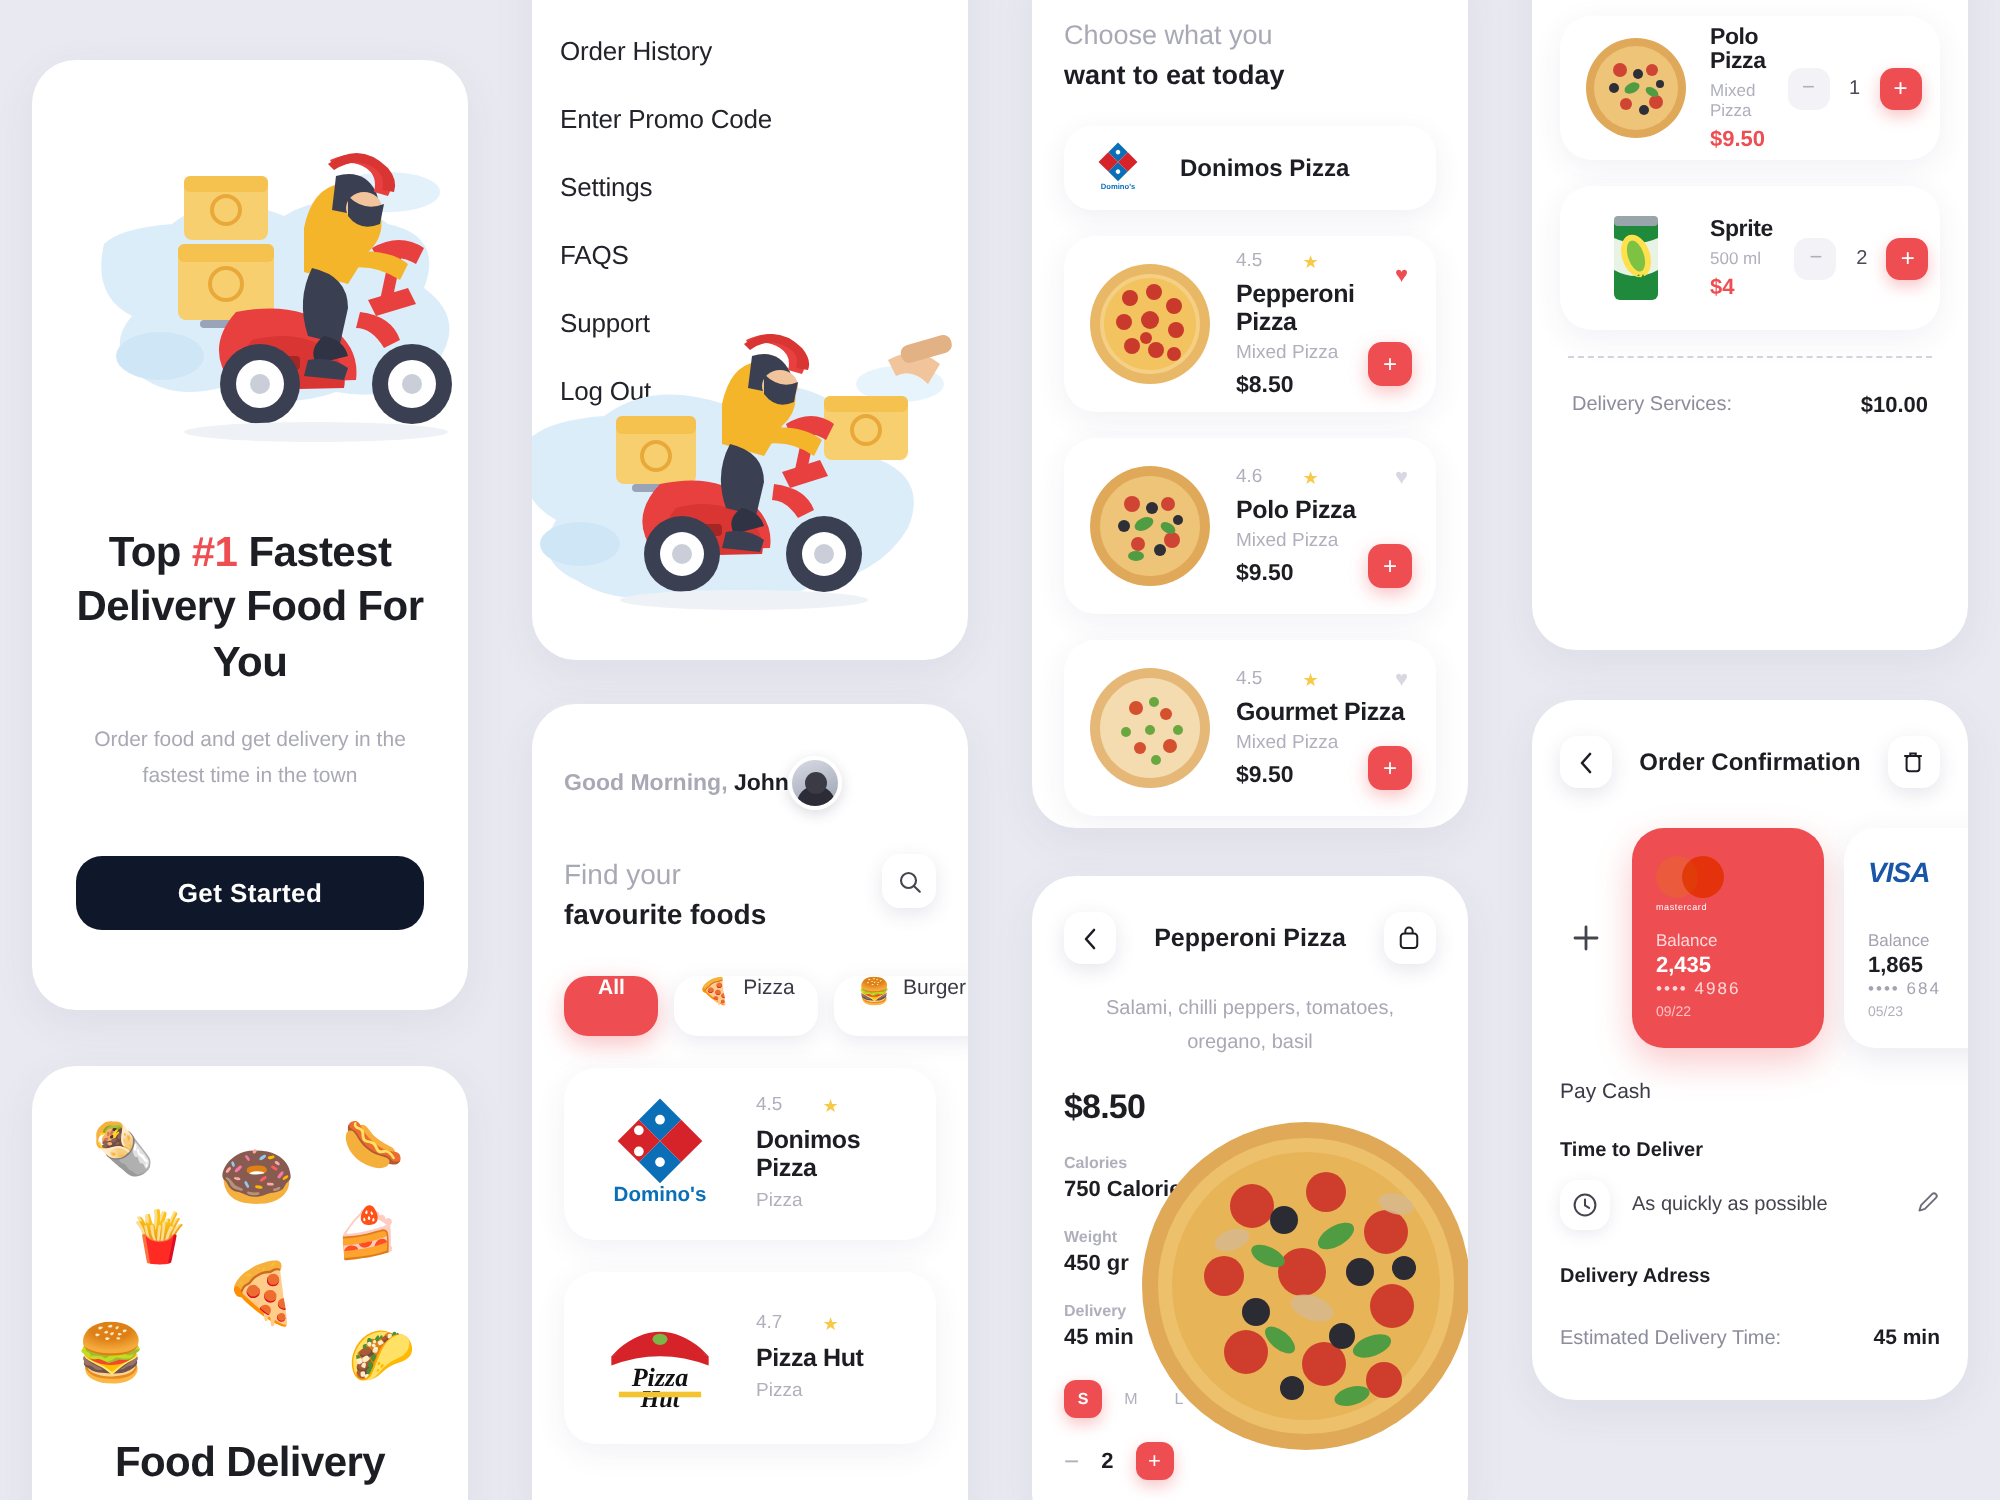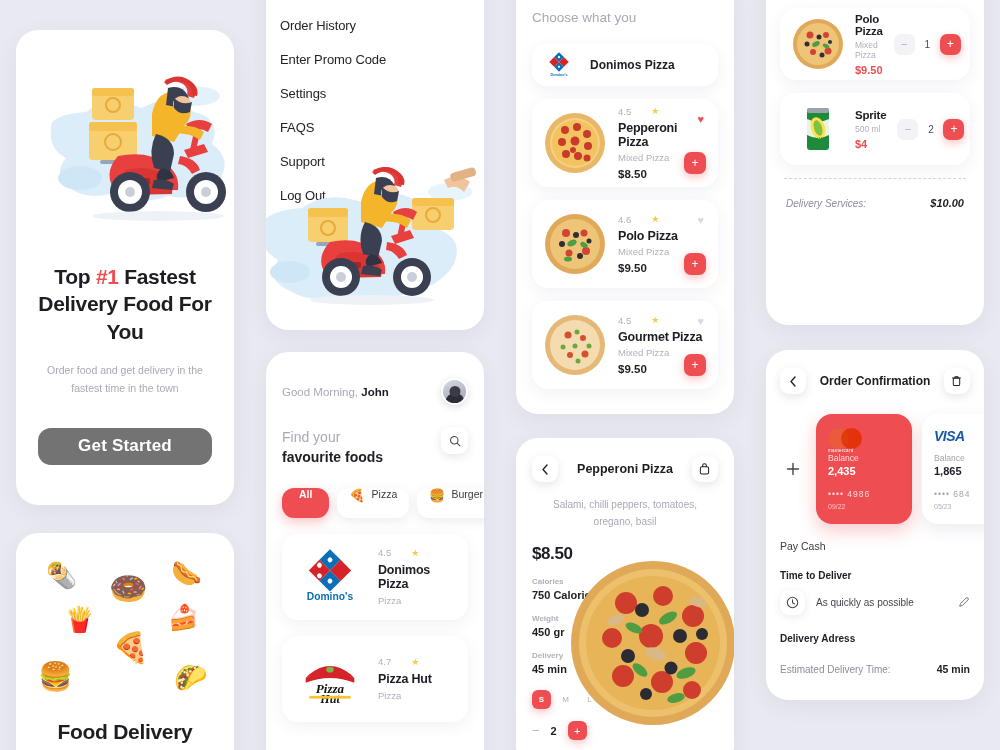--- a/index.html
+++ b/index.html
@@ -20,38 +20,38 @@
     overflow: hidden;
   }
 
   
   .onboard { margin-top: 30px; height: 475px; padding: 18px 22px 0; }
   .illus { height: 215px; position: relative; }
   .hl-title { text-align: center; font-size: 21px; font-weight: bold; color: #1d1d24; line-height: 1.3; letter-spacing: -.3px; }
   .hl-title .hash { color: #ee4d52; }
   .hl-sub { text-align: center; font-size: 10.5px; color: #a9a9b6; line-height: 1.75; margin-top: 16px; padding: 0 8px; }
   .btn-primary {
-    background: #737373; color: #fff; border: none; border-radius: 13px;
-    height: 37px; width: 100%; font-size: 17px; font-weight: bold;
+    background: #0f172a; color: #fff; border: none; border-radius: 13px;
+    height: 37px; width: 100%; font-size: 13px; font-weight: bold;
     font-family: "Liberation Sans", sans-serif; cursor: pointer; margin-top: 30px;
     letter-spacing: .2px;
   }
 
   .brandcard { margin-top: 28px; height: 260px; padding-top: 22px; }
   .food-grid { position: relative; height: 155px; }
   .food-emoji { position: absolute; font-size: 25px; line-height: 1; }
   .brand-title { text-align: center; font-size: 21px; font-weight: bold; color: #1d1d24; margin-top: 10px; letter-spacing: -.3px; }
 
   
   .menucard { margin-top: -48px; height: 378px; padding: 56px 14px 0; }
   .menu-item { font-size: 13px; color: #23232b; padding: 9.5px 0; cursor: pointer; letter-spacing: -.1px; }
   .menu-illus { position: absolute; right: 0; bottom: 0; width: 230px; height: 170px; overflow: hidden; }
 
   .homecard { margin-top: 22px; height: 420px; padding: 26px 16px 0; }
-  .greet-row { display: flex; align-items: center; justify-content: space-between; }
+  .greet-row { display: flex; align-items: center; justify-content: flex-start; font-weight: bold; }
   .greet { font-size: 11.5px; color: #a9a9b6; }
   .greet b { color: #1d1d24; }
   .avatar {
     width: 27px; height: 27px; border-radius: 50%; overflow: hidden;
     background: linear-gradient(160deg,#d8dbe4,#9aa0b0);
     border: 2px solid #fff; box-shadow: 0 2px 7px rgba(60,60,100,.18);
     position: relative;
   }
   .avatar::after {
     content:""; position:absolute; left:50%; top:6px; transform:translateX(-50%);
@@ -167,21 +167,21 @@
     justify-content:center;font-family:"Liberation Sans",sans-serif;
   }
   .ci-num { font-size:10px; color:#4a4a56; min-width:7px; text-align:center; }
   .ci-plus {
     width:21px;height:21px;border-radius:7px;background:#ee4d52;color:#fff;
     border:none;font-size:12px;cursor:pointer;display:flex;align-items:center;
     justify-content:center;box-shadow:0 3px 8px rgba(238,77,82,.33);
     font-family:"Liberation Sans",sans-serif;
   }
   .dashed { border-top:1px dashed #d3d3de; margin:6px 4px 0; }
-  .fee-row { display:flex; justify-content:space-between; align-items:flex-end; padding:18px 6px 0;font-style:italic; }
+  .fee-row { display:flex; justify-content:space-between; align-items:flex-start; padding:18px 6px 0; }
   .fee-lbl { font-size:10px; color:#8c8c9c; }
   .fee-val { font-size:11px; font-weight:bold; color:#1d1d24; }
   .total-row { display:flex; justify-content:space-between; align-items:center; padding:24px 6px 0; }
   .total-lbl { font-size:9.5px; color:#8c8c9c; }
   .total-val { font-size:16px; font-weight:bold; color:#1d1d24; margin-top:6px; letter-spacing:-.4px;}
   .checkout-btn {
     background:#ee4d52;color:#fff;border:none;border-radius:14px;
     width:101px;height:40px;font-size:11px;font-weight:bold;cursor:pointer;
     box-shadow:0 6px 16px rgba(238,77,82,.33);font-family:"Liberation Sans",sans-serif;
   }
@@ -199,21 +199,21 @@
   .pay-card.mc { background:#ee4d52; box-shadow:0 7px 18px rgba(238,77,82,.30); }
   .pay-card.visa { background:#fff; box-shadow:0 5px 16px rgba(60,60,110,.10); }
   .mc-logo { position:relative; width:34px; height:21px; }
   .mc-logo i { position:absolute; top:0; width:21px; height:21px; border-radius:50%; display:block; }
   .mc-logo i.l { left:0; background:#eb5a3c; }
   .mc-logo i.r { right:0; background:#f5a623; mix-blend-mode:multiply; }
   .mc-word { font-size:4.5px; color:#fff; letter-spacing:.3px; margin-top:2px; }
   .visa-word { font-size:14px; font-weight:bold; color:#1a56a8; font-style:italic; letter-spacing:-.5px; }
   .bal-lbl { font-size:8.5px; margin-top:auto; }
   .bal-val { font-size:11px; font-weight:bold; margin-top:2px; }
-  .dots { font-size:8.5px; margin-top:12px; letter-spacing:1px; }
+  .dots { font-size:8.5px; letter-spacing:1px; }
   .exp { font-size:7px; margin-top:4px; }
   .mc .bal-lbl, .mc .dots { color:#ffd8d9; }
   .mc .bal-val { color:#fff; }
   .mc .exp { color:#ffc2c4; }
   .visa .bal-lbl, .visa .dots { color:#a3a3b2; }
   .visa .bal-val { color:#1d1d24; }
   .visa .exp { color:#b0b0bd; }
   .paycash { font-size:10.5px; color:#3a3a46; margin-top:16px; cursor:pointer; }
   .sec-lbl { font-size:10px; font-weight:bold; color:#1d1d24; margin-top:18px; }
   .opt-row { display:flex; align-items:center; gap:11px; margin-top:9px; }
@@ -437,20 +437,21 @@
           <div class="rest-cat">Pizza</div>
         </div>
       </div>
     </div>
   </div>
 
   <div class="column">
 
     <div class="card choosecard">
       <div class="ch1">Choose what you</div>
+      <div class="ch2">want to eat today</div>
 
       <div class="brandrow">
         <svg viewBox="0 0 34 34" width="26" height="26">
           <g transform="translate(17,13) rotate(45)">
             <rect x="-9" y="-9" width="9" height="9" fill="#0b6fb8"></rect>
             <rect x="0" y="0" width="9" height="9" fill="#0b6fb8"></rect>
             <rect x="0" y="-9" width="9" height="9" fill="#d6232a"></rect>
             <rect x="-9" y="0" width="9" height="9" fill="#d6232a"></rect>
             <circle cx="-4.5" cy="-4.5" r="1.5" fill="#fff"></circle>
             <circle cx="4.5" cy="4.5" r="1.5" fill="#fff"></circle>

